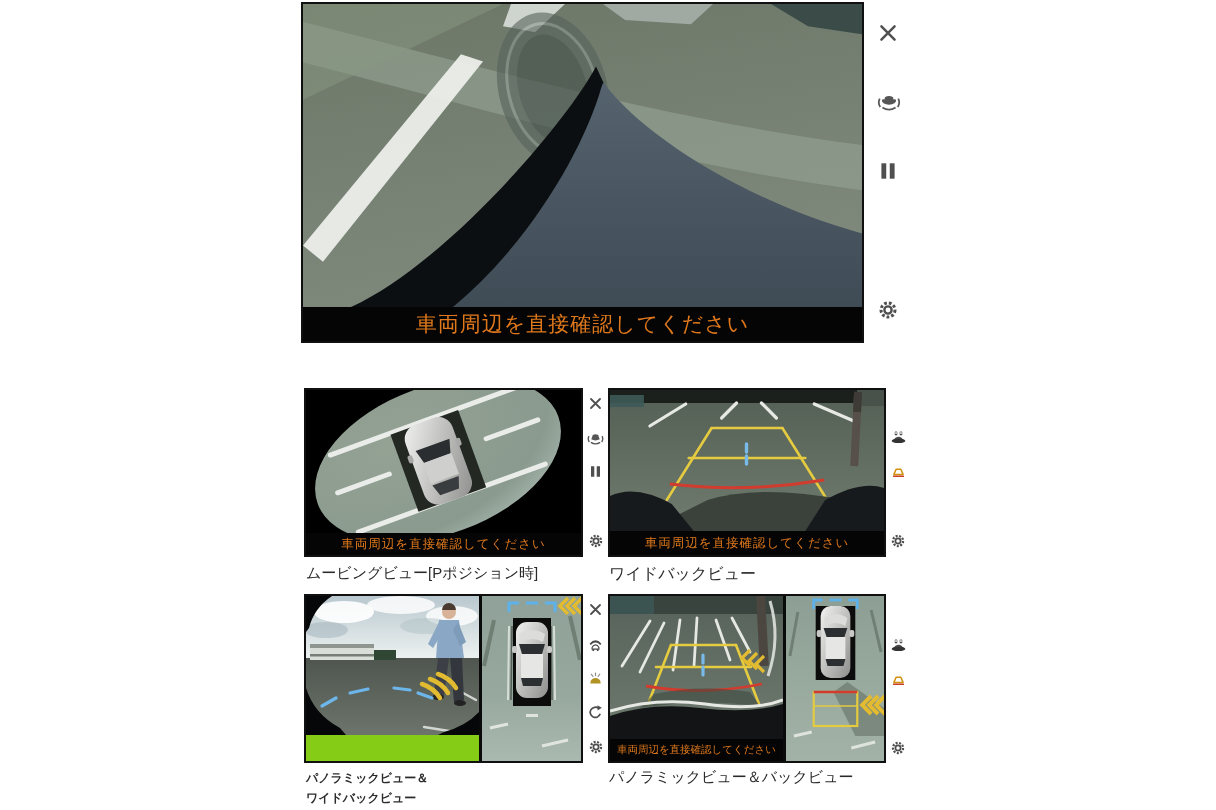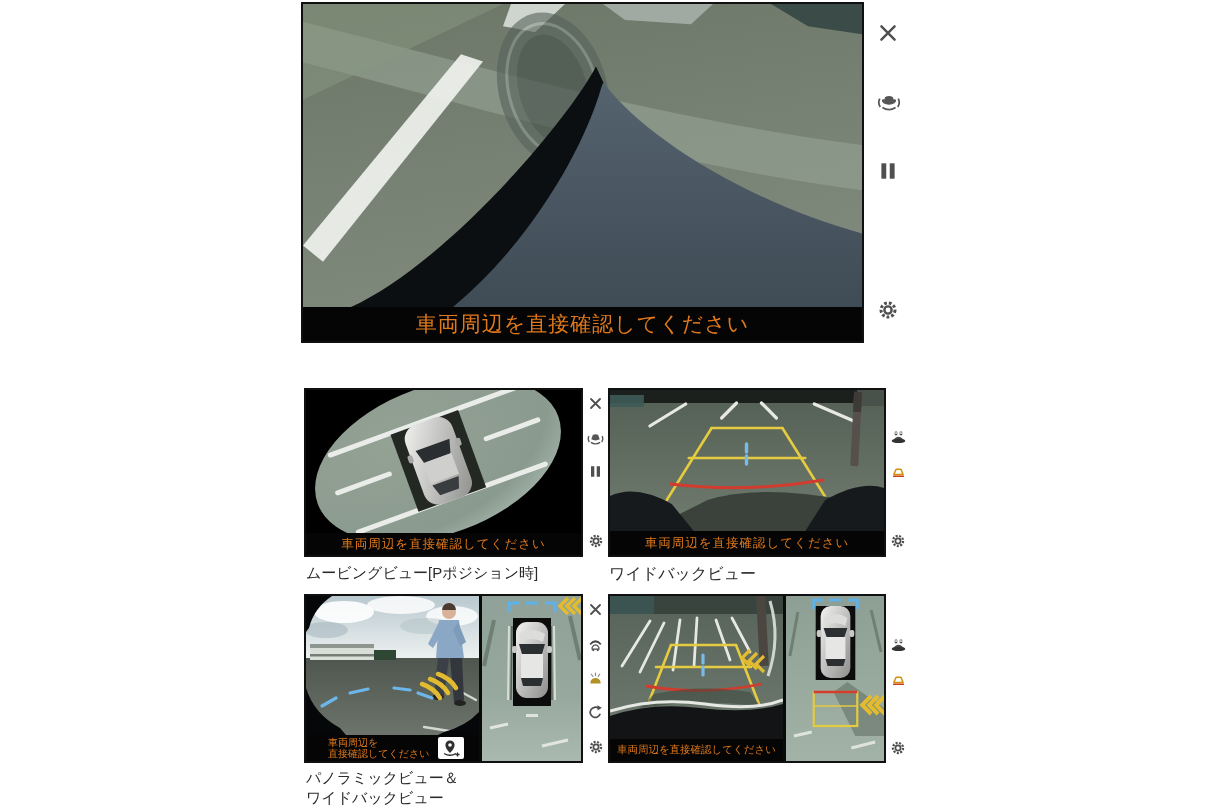--- a/index.html
+++ b/index.html
@@ -256,34 +256,20 @@
         </g>
         <g stroke="#e2bb30" stroke-width="4.5" fill="none" stroke-linecap="round">
           <path d="M116,88 q12,4 18,14"></path>
             <path d="M124,83 q12,4 18,14"></path>
             <path d="M132,78 q12,4 18,14"></path>
         </g>
         <path d="M0,0 L26,0 Q8,12 3,32 L0,36 Z" fill="#060708"></path>
         <path d="M0,139 L0,92 Q8,118 34,132 L40,139 Z" fill="#060708"></path>
         <path d="M173,139 L173,116 Q160,130 138,136 L132,139 Z" fill="#060708"></path>
       </svg>
-      <div class="warn2" style="width:173px;height:26px;">
-        <div style="position:absolute;left:22px;top:2px;font-size:10px;line-height:11px;">
-          <div>車両周辺を</div>
-          <div>直接確認してください</div>
-        </div>
-        <div class="pinbox" style="left:132px;top:2px;width:26px;height:22px;">
-          <svg width="22" height="18" viewBox="0 0 22 18">
-            <path d="M10,1.5 a4.6,4.6 0 0 1 4.6,4.6 q0,3.4 -4.6,8 q-4.6,-4.6 -4.6,-8 a4.6,4.6 0 0 1 4.6,-4.6 z" fill="#2e2e2e"></path>
-            <circle cx="10" cy="6" r="1.8" fill="#ffffff"></circle>
-            <path d="M4,14.5 q6,3.5 12,0" stroke="#2e2e2e" stroke-width="1.4" fill="none"></path>
-            <path d="M17.5,13.5 l0,4 M15.5,15.5 l4,0" stroke="#2e2e2e" stroke-width="1.3"></path>
-          </svg>
-        </div>
-      </div>
     </div>
     <div class="pane" style="left:176px;width:99px;">
       <svg width="99" height="165" viewBox="0 0 99 165" preserveAspectRatio="none">
         <defs>
             <linearGradient id="gDR" x1="0" y1="0" x2="0" y2="1">
               <stop offset="0" stop-color="#8fa198"></stop>
               <stop offset="0.6" stop-color="#97a89e"></stop>
               <stop offset="1" stop-color="#aab9af"></stop>
             </linearGradient>
           </defs>
@@ -462,18 +448,19 @@
       <line x1="3.6" y1="15.6" x2="16.4" y2="15.6" stroke="#c8401f" stroke-width="1.8"></line>
     </svg>
   </div>
   <div class="iconbtn" style="left:890px;top:740px;width:16px;height:16px;">
     <svg width="16" height="16" viewBox="0 0 22 22">
         <circle cx="11" cy="11" r="7" fill="none" stroke="#4f4f4f" stroke-width="3" stroke-dasharray="2.8 2"></circle>
         <circle cx="11" cy="11" r="3.6" fill="none" stroke="#4f4f4f" stroke-width="2.4"></circle>
       </svg>
   </div>
 
-  <div class="caption" style="left:306px;top:768px;font-size:15px;line-height:20px;">
+  <div class="caption" style="left:306px;top:768px;font-size:12px;line-height:20px;font-weight:bold;">
     <div>パノラミックビュー＆</div>
     <div>ワイドバックビュー</div>
   </div>
+  <div class="caption" style="left:609px;top:768px;font-size:15px;">パノラミックビュー＆バックビュー</div>
 
 </div>
 
 </body></html>

